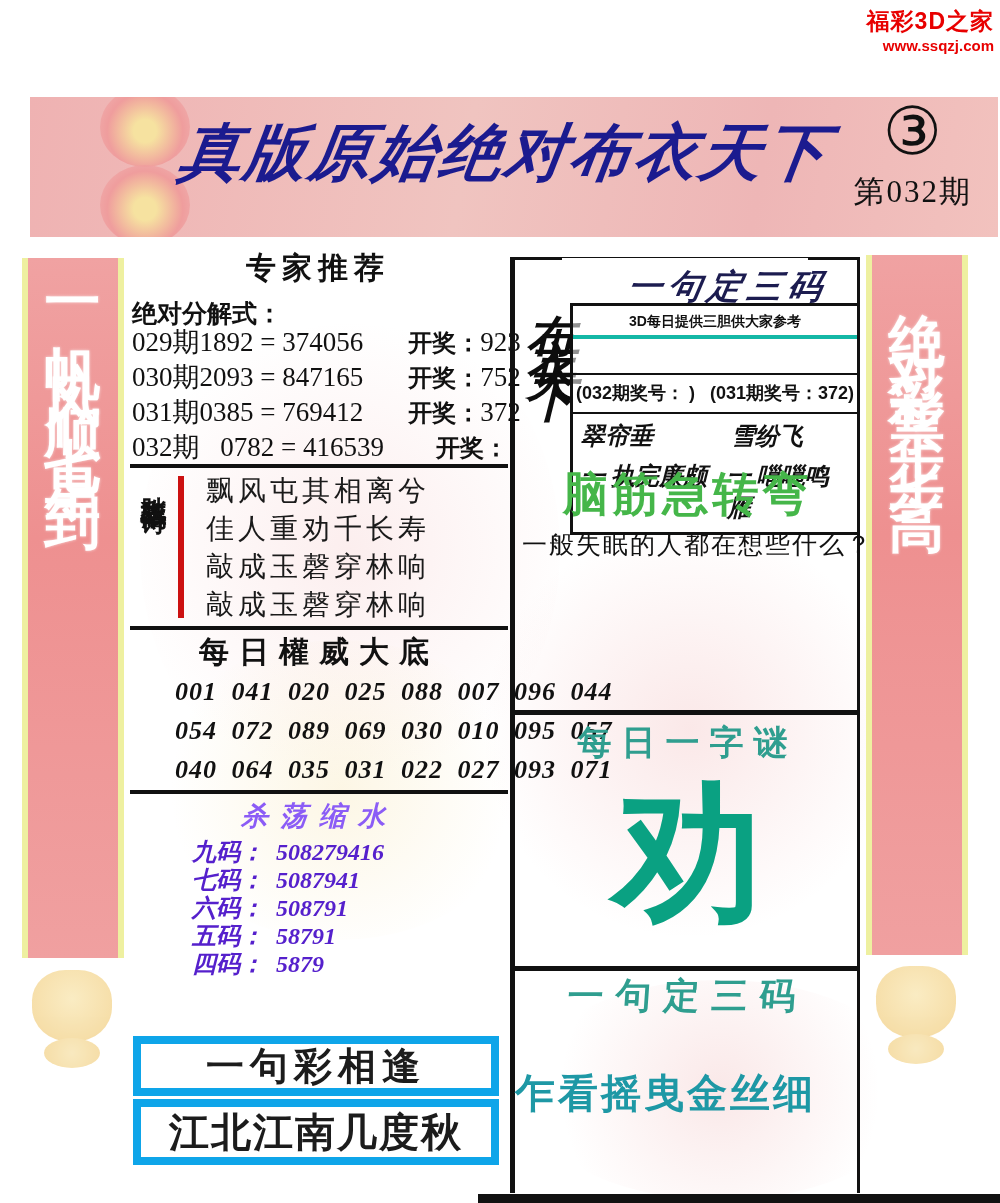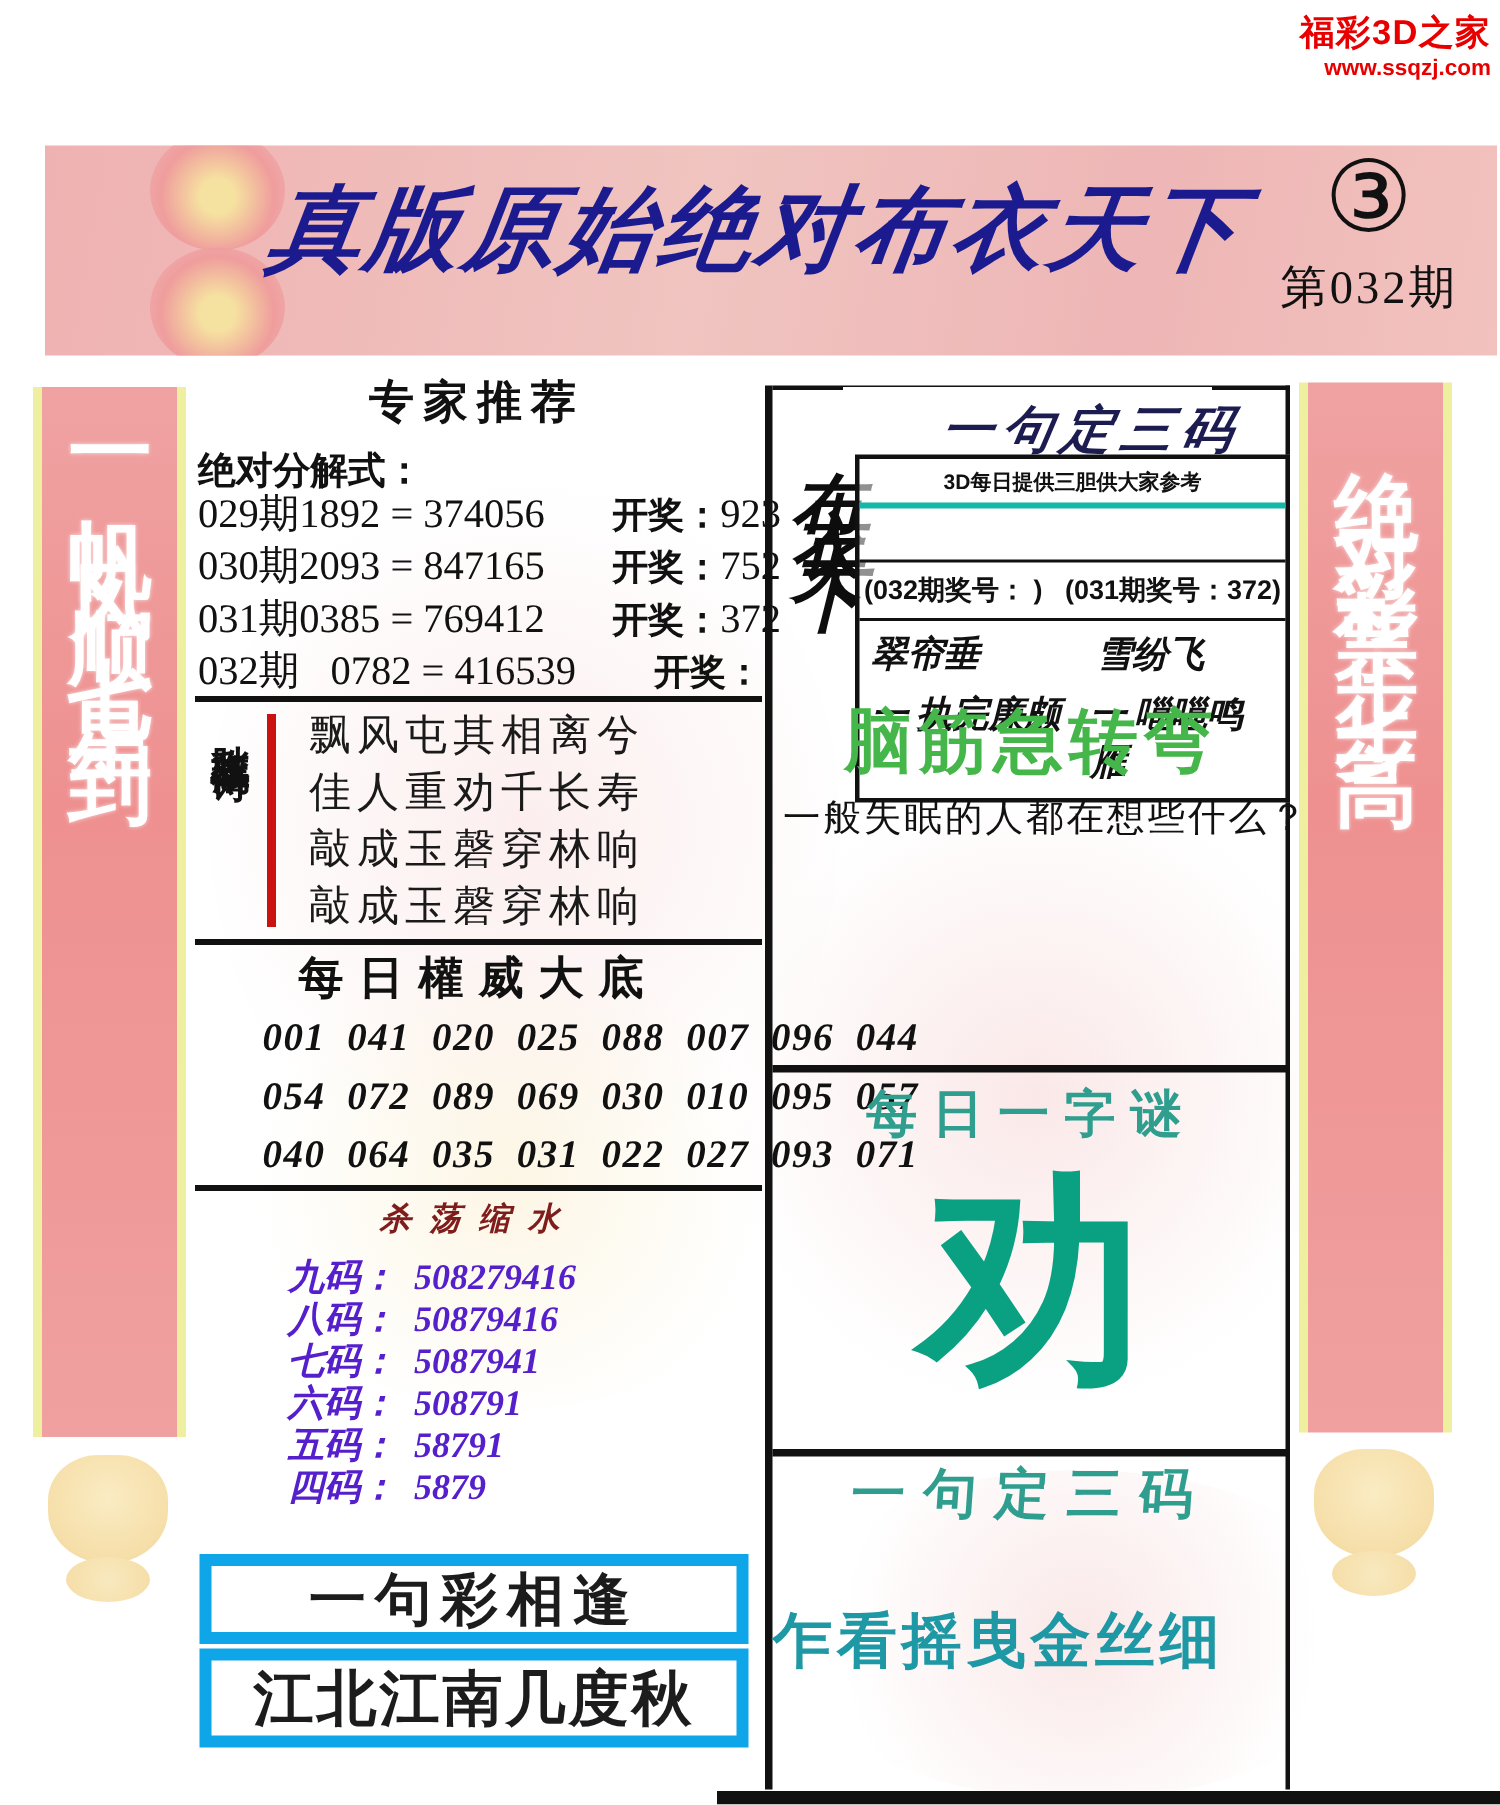--- a/index.html
+++ b/index.html
@@ -70,21 +70,21 @@
   .poem-bar { position:absolute; left:48px; top:8px; width:6px; height:142px; background:#cc1111; }
   .poem-lines { position:absolute; left:76px; top:4px; font-size:28px; line-height:38px; color:#1a1a1a; letter-spacing:4px; }
 
   .base-title { position:absolute; left:130px; top:632px; width:378px; text-align:center;
             font-size:30px; font-weight:bold; color:#111; letter-spacing:10px; }
   .base-rows { position:absolute; left:130px; top:672px; width:378px; text-align:center;
             font-style:italic; font-weight:bold; font-size:26px; line-height:39px; color:#111;
             letter-spacing:1px; word-spacing:7px; white-space:nowrap;margin-left:45px; }
 
   .shrink-title { position:absolute; left:130px; top:798px; width:378px; text-align:center;
-            font-size:21px; font-weight:bold; font-style:italic; color:#7f1d1d; letter-spacing:12px; }
+            font-size:27px; font-weight:bold; font-style:italic; color:#8b5cf6; letter-spacing:12px; }
   .shrink-rows { position:absolute; left:192px; top:838px; font-size:24px; line-height:28px;
             font-weight:bold; font-style:italic; color:#5520cc; }
   .shrink-row { display:flex; }
   .sh-label { width:84px; }
 
   .pbox { position:absolute; left:133px; width:366px; border:8px solid #0ea5e9; background:rgba(255,255,255,.65);
             display:flex; align-items:center; justify-content:center;
             font-family:"Liberation Sans", sans-serif; font-weight:bold; color:#1c1c1c; }
   .pbox1 { top:1036px; height:60px; font-size:38px; letter-spacing:6px; }
   .pbox2 { top:1099px; height:66px; font-size:40px; letter-spacing:2px; }
@@ -212,24 +212,20 @@
 
   <div class="hline hl3"></div>
 
   <div class="shrink-title">杀荡缩水</div>
   <div class="shrink-rows">
     <div class="shrink-row">
       <span class="sh-label">九码：</span>
       <span>508279416</span>
     </div>
     <div class="shrink-row">
-      <span class="sh-label">八码：</span>
-      <span>50879416</span>
-    </div>
-    <div class="shrink-row">
       <span class="sh-label">七码：</span>
       <span>5087941</span>
     </div>
     <div class="shrink-row">
       <span class="sh-label">六码：</span>
       <span>508791</span>
     </div>
     <div class="shrink-row">
       <span class="sh-label">五码：</span>
       <span>58791</span>

